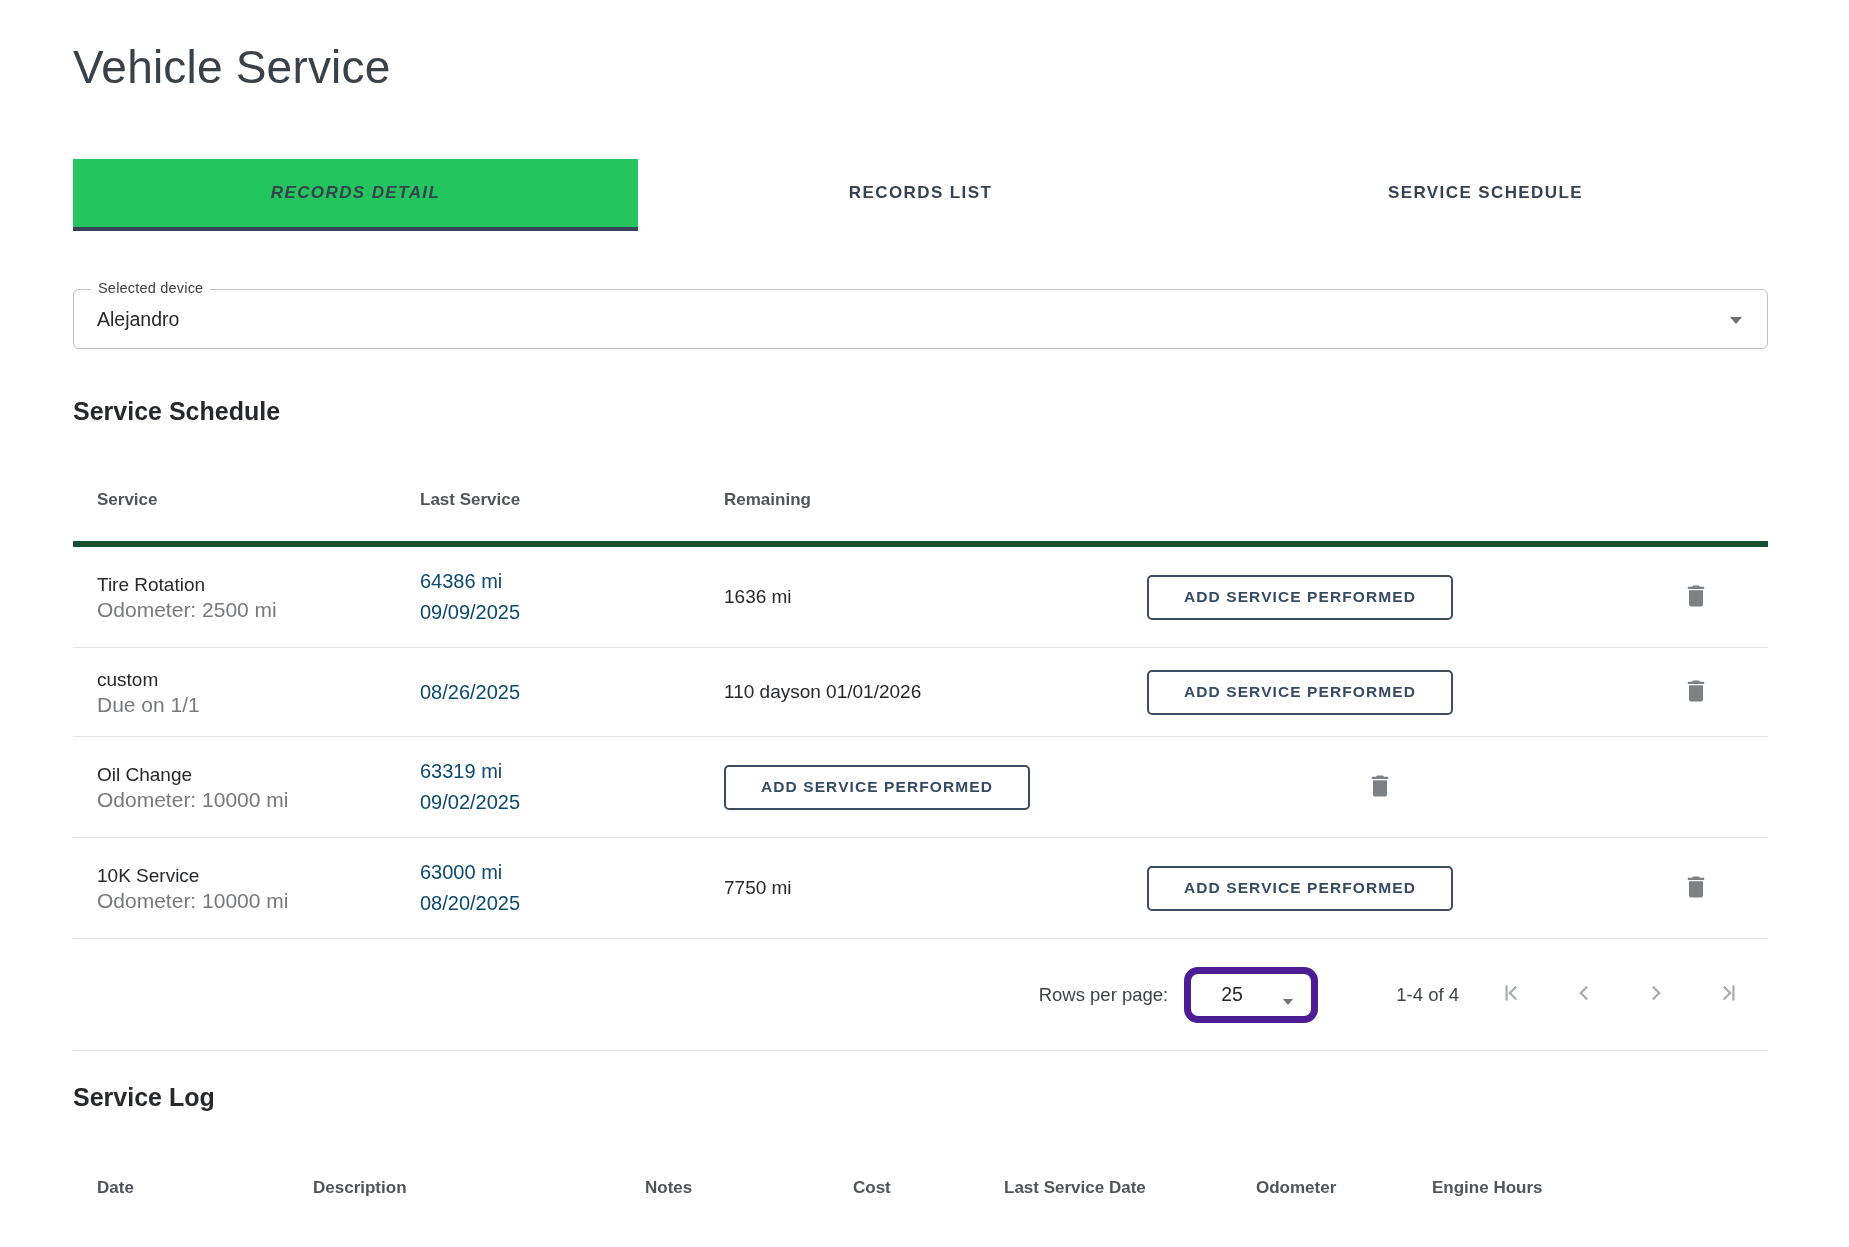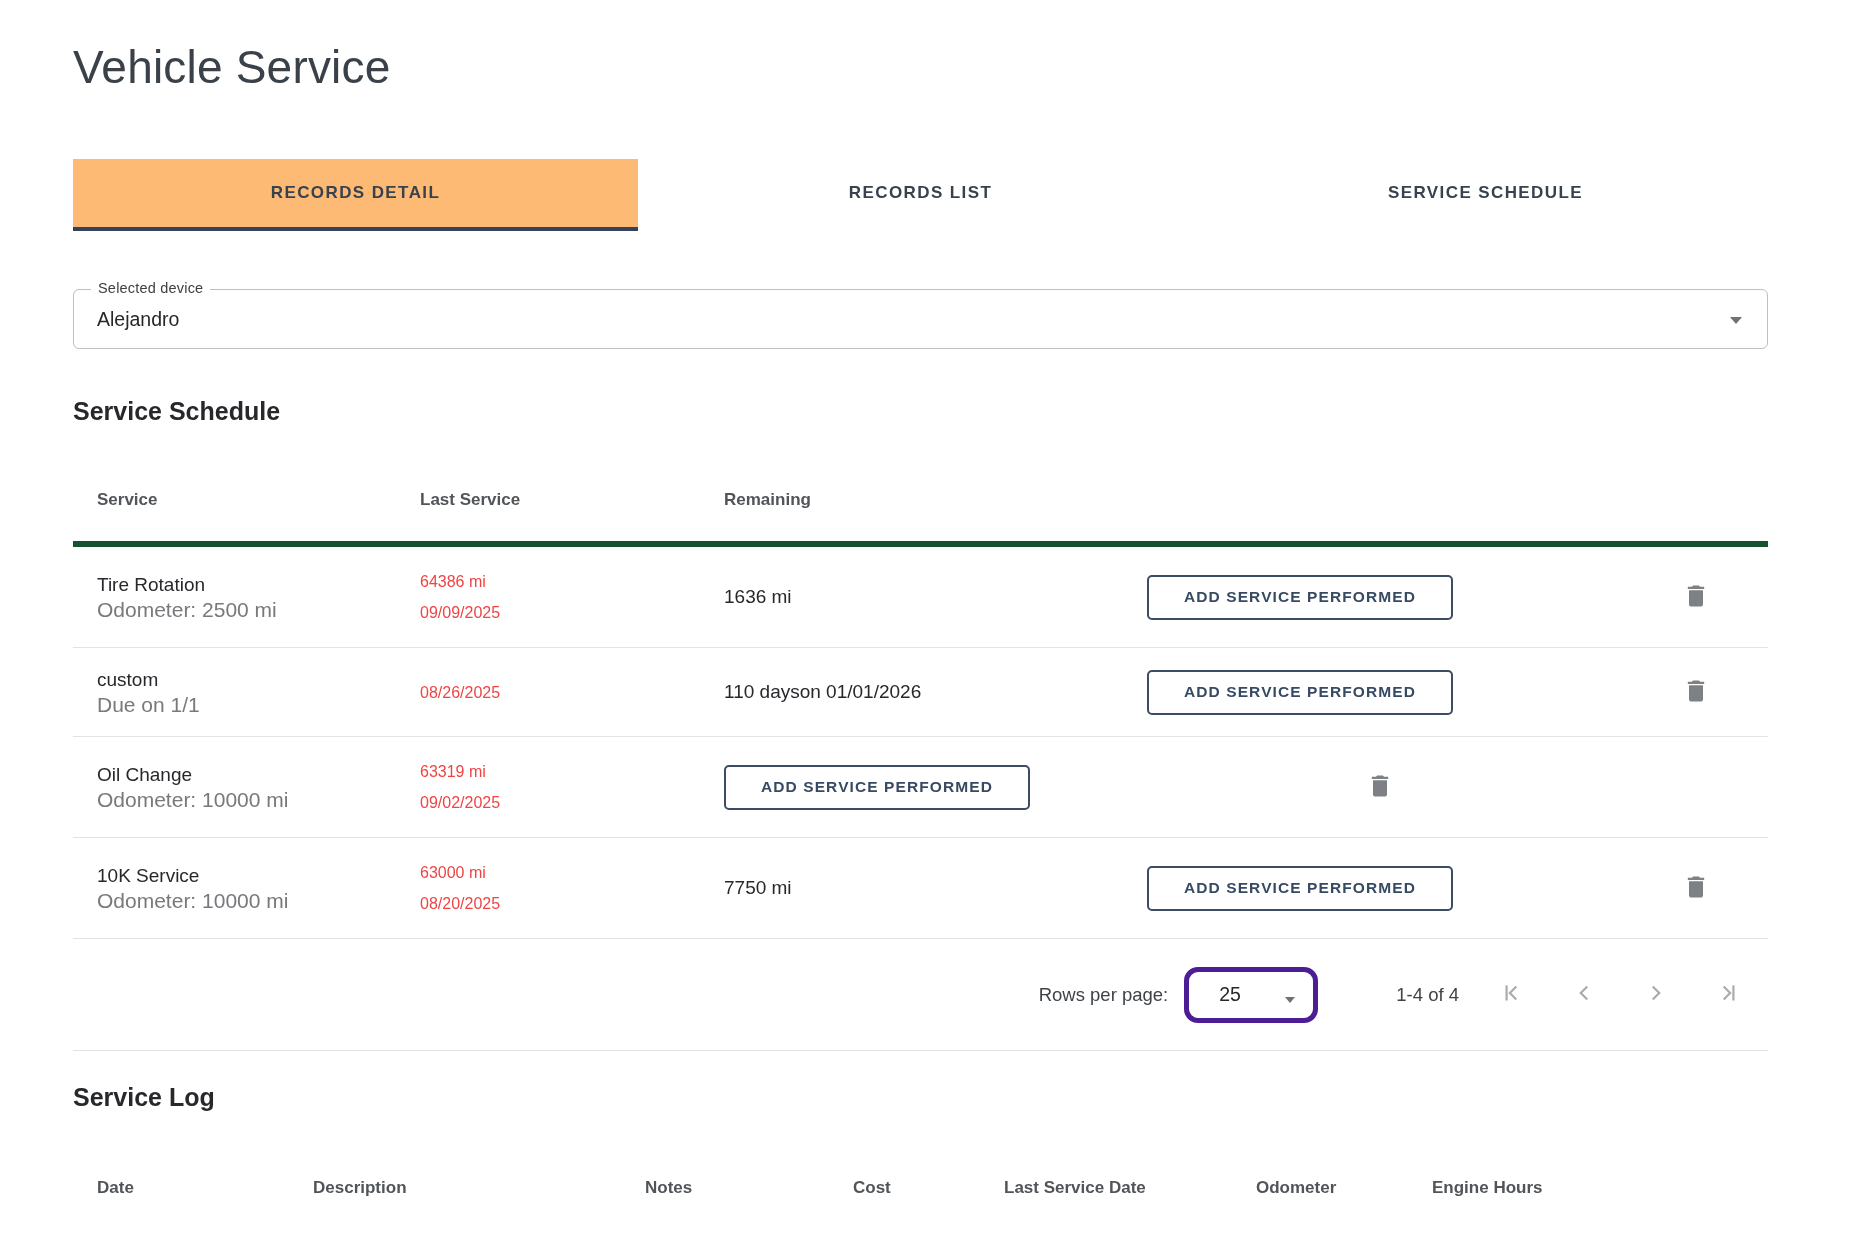--- a/index.html
+++ b/index.html
@@ -16,21 +16,21 @@
     color:#3a4149; letter-spacing:0.2px;
   }
 
   
   .tabbar { display:flex; margin-top:65px; }
   .tab {
     flex:1 1 0; height:72px; display:flex; align-items:center; justify-content:center;
     font-size:17px; font-weight:700; letter-spacing:1.4px; color:#37424e;
     border-bottom:4px solid transparent; cursor:pointer;
   }
-  .tab.active { background:#fdba74; border-bottom-color:#35425a; }
+  .tab.active { background:#22c55e; border-bottom-color:#35425a;font-style:italic; }
 
   
   .device-field {
     position:relative; margin-top:58px; height:60px;
     border:1px solid #bcbfc3; border-radius:6px; display:flex; align-items:center;
     cursor:pointer;
   }
   .device-field .floating-label {
     position:absolute; top:-10px; left:17px; background:#ffffff; padding:0 7px;
     font-size:14.5px; color:#404040; letter-spacing:0.2px;
@@ -48,21 +48,21 @@
 
   
   .sched-grid { display:grid; grid-template-columns:347px 304px 423px 305px 1fr; align-items:center; }
   .sched-header { padding:64px 0 31px 0; border-bottom:6px solid #14532d; }
   .col-head { font-size:17px; font-weight:700; color:#515559; }
   .col-head.first, .cell-first { padding-left:24px; }
 
   .sched-row { padding:19px 0; border-bottom:1px solid #e2e3e5; }
   .svc-name { font-size:19px; line-height:26px; color:#26282b; }
   .svc-note { font-size:21px; line-height:24px; color:#77797c; }
-  .ls-line { font-size:16px; line-height:31px; color:#ef4444; }
+  .ls-line { font-size:20px; line-height:31px; color:#0c4a6e; }
   .ls-line:empty { display:none; }
   .remaining { font-size:19px; color:#26282b; }
 
   .add-service-btn {
     width:306px; height:45px; background:#ffffff;
     border:2px solid #3c4c63; border-radius:5px;
     font-family:"Liberation Sans", sans-serif;
     font-size:15.5px; font-weight:700; letter-spacing:1.1px; color:#374a63;
     display:flex; align-items:center; justify-content:center; cursor:pointer;
   }
@@ -70,21 +70,21 @@
   .icon-btn { background:none; border:none; cursor:pointer; display:flex; align-items:center; justify-content:center; }
 
   
   .pagination {
     height:112px; display:flex; align-items:center; justify-content:flex-end;
     border-bottom:1px solid #e2e3e5; padding-right:27px;
   }
   .pag-label { font-size:18.5px; color:#3f4347; }
   .rpp-select {
     position:relative; width:134px; height:56px; margin-left:16px;
-    border:5px solid #4c1d95; border-radius:14px; display:flex; align-items:center;
+    border:7px solid #4c1d95; border-radius:14px; display:flex; align-items:center;
     cursor:pointer; background:#fff;
   }
   .rpp-select .rpp-value { padding-left:30px; font-size:19.5px; color:#26282b; }
   .rpp-select .caret { position:absolute; right:18px; top:25px; border-left-width:5.5px; border-right-width:5.5px; border-top-width:6.5px; }
   .pag-range { margin-left:78px; font-size:18.5px; color:#3f4347; }
   .pag-icons { display:flex; margin-left:40px; gap:46px; }
   .pag-icons .icon-btn { width:26px; height:26px; }
 
   
   .log-heading { margin-top:32px; }

